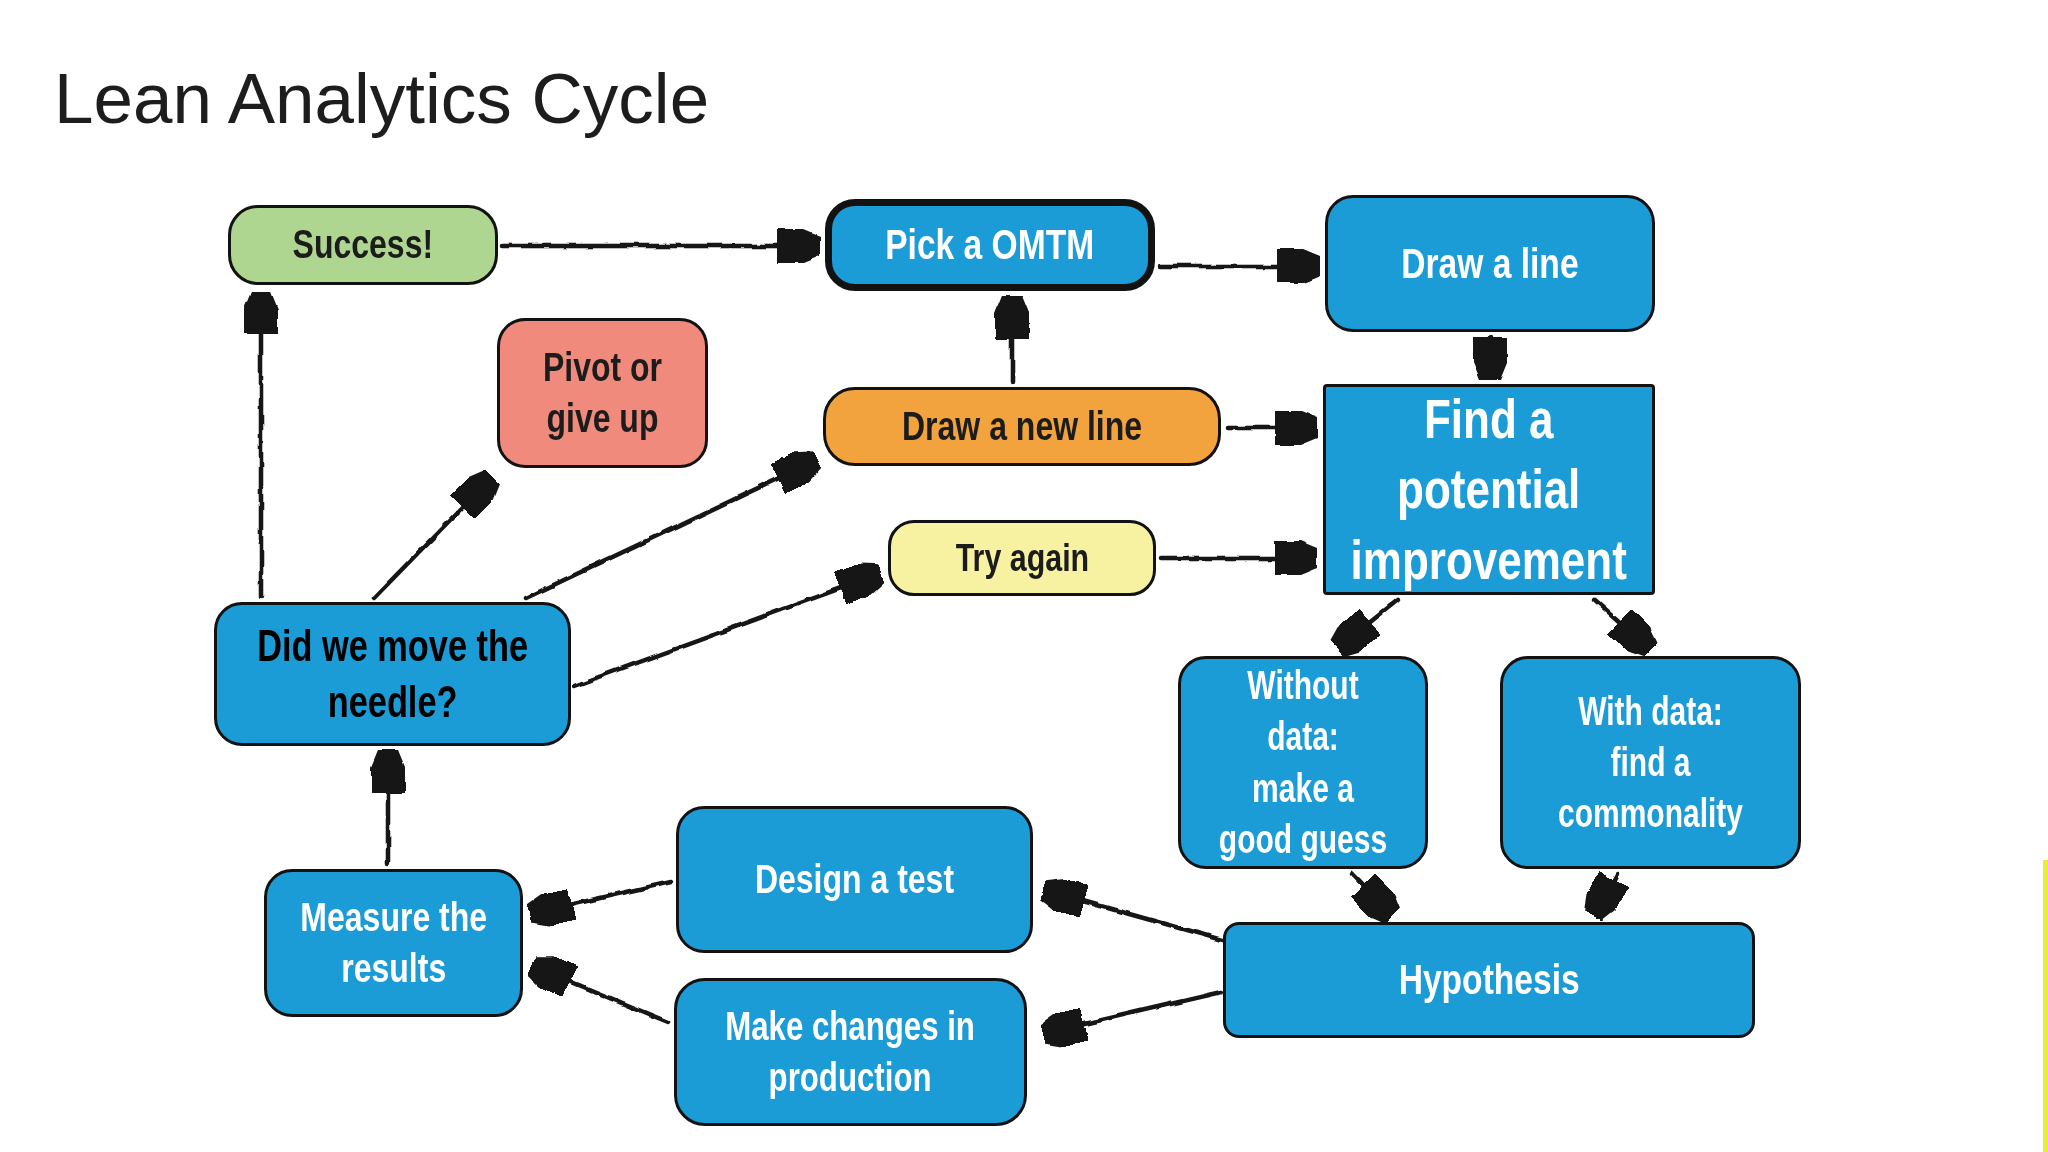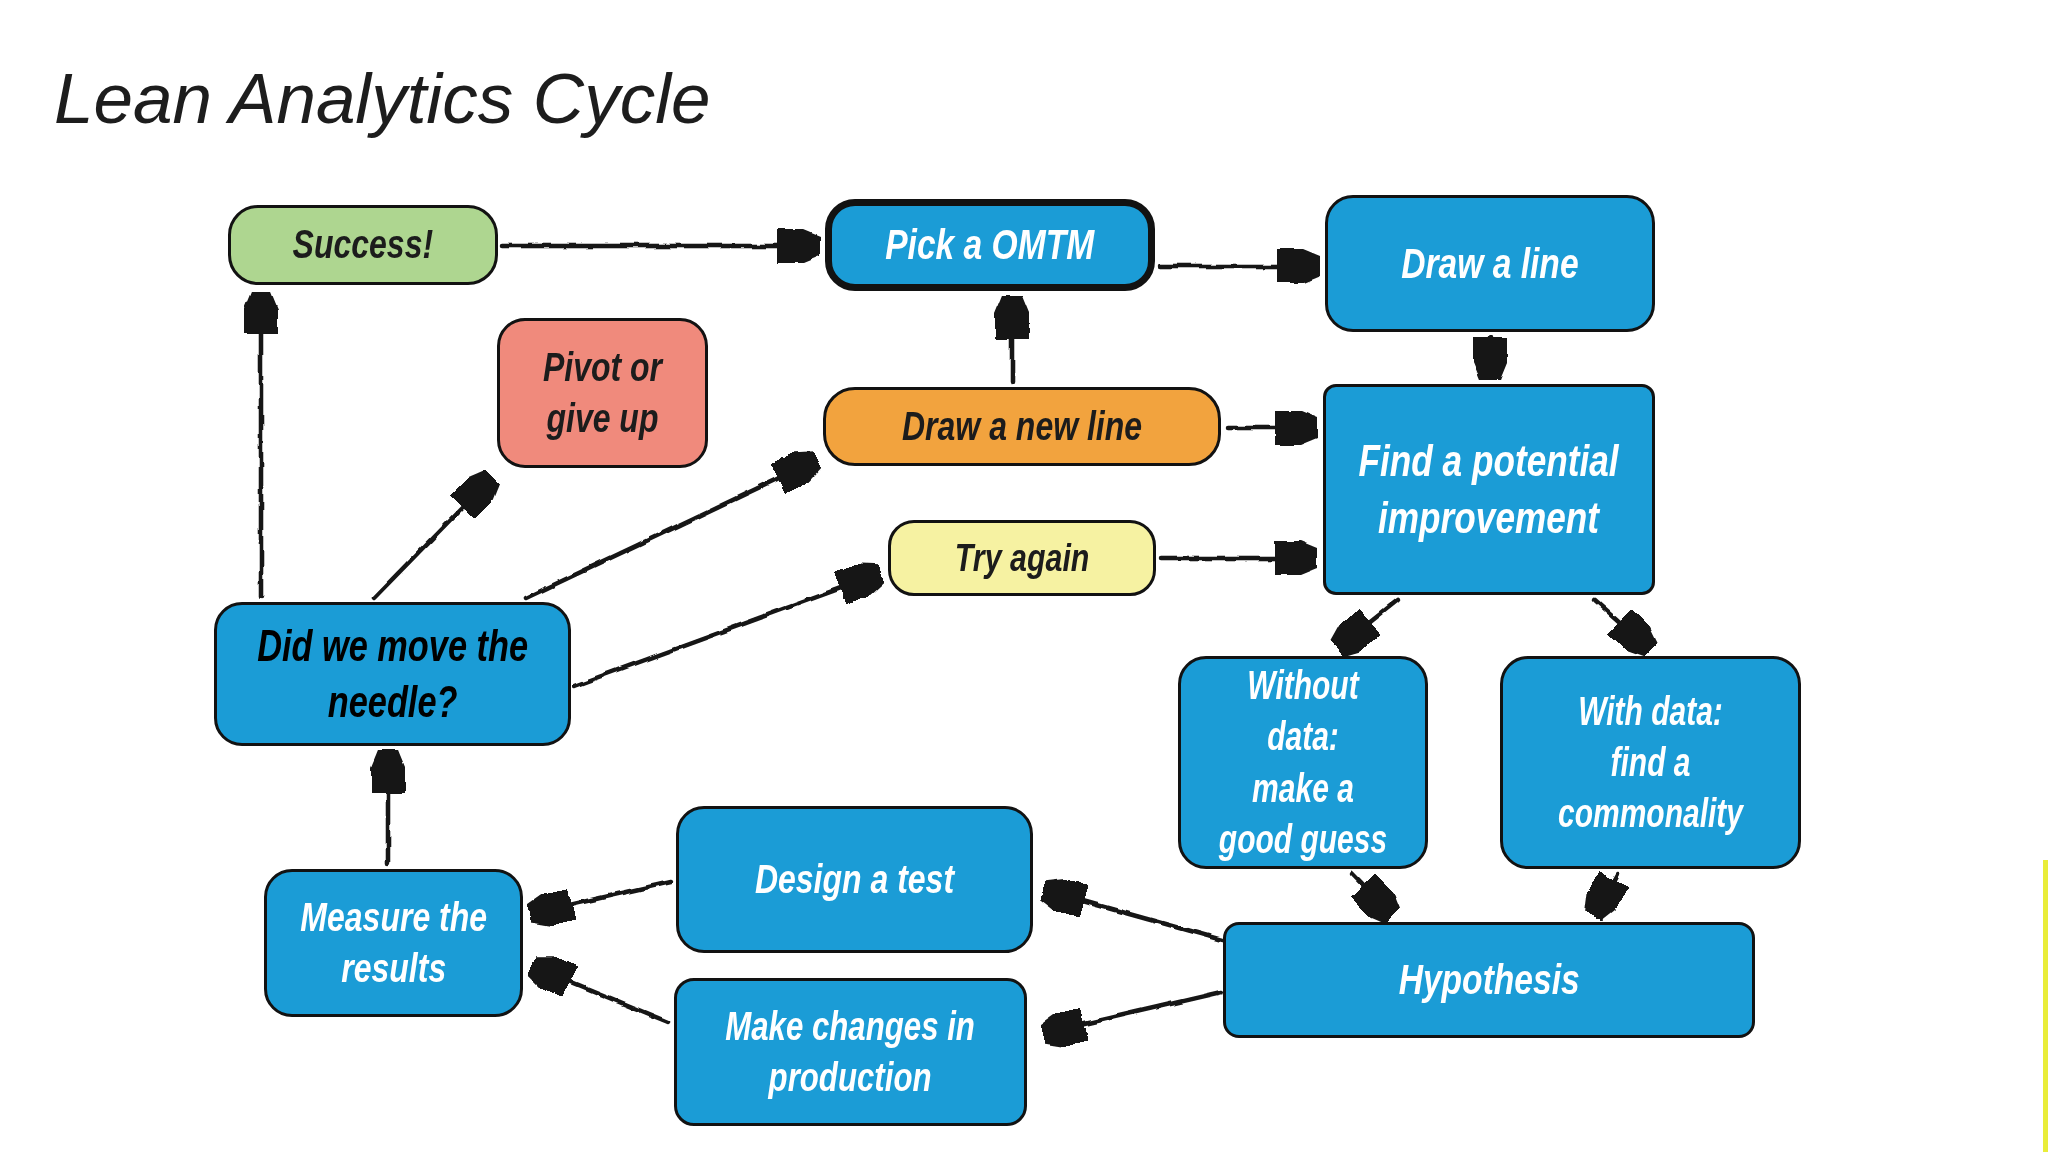--- a/index.html
+++ b/index.html
@@ -2,21 +2,20 @@
 <html><head>
 <meta charset="utf-8">
 <style>
   html,body{margin:0;padding:0;background:#ffffff;}
   #stage{
     position:relative;
     width:2048px;height:1152px;
     background:#ffffff;
     overflow:hidden;
     font-family:"Liberation Sans", sans-serif;
-    font-style:italic;
   }
   #slide-title{
     position:absolute;
     left:54px;top:58px;
     font-size:71px;
     font-weight:400;
     color:#1d1d1d;
     letter-spacing:0px;
     white-space:nowrap;
   }
@@ -99,21 +98,21 @@
       <div class="node" style="left: 1325px; top: 195px; width: 330px; height: 137px; background: rgb(27, 156, 214); color: rgb(255, 255, 255); border-width: 3px; border-radius: 28px; font-size: 42px;">
         <span class="label" style="transform: scaleX(0.8);">Draw a line</span>
       </div>
       <div class="node" style="left: 497px; top: 318px; width: 211px; height: 150px; background: rgb(240, 138, 124); color: rgb(28, 28, 28); border-width: 3px; border-radius: 28px; font-size: 40px;">
         <span class="label" style="transform: scaleX(0.8);">Pivot or
 give up</span>
       </div>
       <div class="node" style="left: 823px; top: 387px; width: 398px; height: 79px; background: rgb(242, 163, 62); color: rgb(28, 28, 28); border-width: 3px; border-radius: 32px; font-size: 40px;">
         <span class="label" style="transform: scaleX(0.8);">Draw a new line</span>
       </div>
-      <div class="node" style="left: 1323px; top: 384px; width: 332px; height: 211px; background: rgb(27, 156, 214); color: rgb(255, 255, 255); border-width: 3px; border-radius: 13px; font-size: 44px;">
+      <div class="node" style="left: 1323px; top: 384px; width: 332px; height: 211px; background: rgb(27, 156, 214); color: rgb(255, 255, 255); border-width: 3px; border-radius: 4px; font-size: 55px;">
         <span class="label" style="transform: scaleX(0.8);">Find a potential
 improvement</span>
       </div>
       <div class="node" style="left: 888px; top: 520px; width: 268px; height: 76px; background: rgb(246, 242, 162); color: rgb(28, 28, 28); border-width: 3px; border-radius: 26px; font-size: 38px;">
         <span class="label" style="transform: scaleX(0.8);">Try again</span>
       </div>
       <div class="node" style="left: 214px; top: 602px; width: 357px; height: 144px; background: rgb(27, 156, 214); color: #000000; border-width: 3px; border-radius: 28px; font-size: 44px; text-align: center;">
         <span class="label" style="transform: scaleX(0.78);">Did we move the
 needle?</span>
       </div>
@@ -128,20 +127,20 @@
       <div class="node" style="left: 676px; top: 806px; width: 357px; height: 147px; background: rgb(27, 156, 214); color: rgb(255, 255, 255); border-width: 3px; border-radius: 28px; font-size: 40px;">
         <span class="label" style="transform: scaleX(0.8);">Design a test</span>
       </div>
       <div class="node" style="left: 264px; top: 869px; width: 259px; height: 148px; background: rgb(27, 156, 214); color: rgb(255, 255, 255); border-width: 3px; border-radius: 28px; font-size: 40px;">
         <span class="label" style="transform: scaleX(0.8);">Measure the
 results</span>
       </div>
       <div class="node" style="left: 1223px; top: 922px; width: 532px; height: 116px; background: rgb(27, 156, 214); color: rgb(255, 255, 255); border-width: 3px; border-radius: 16px; font-size: 42px;">
         <span class="label" style="transform: scaleX(0.8);">Hypothesis</span>
       </div>
-      <div class="node" style="left: 674px; top: 978px; width: 353px; height: 148px; background: rgb(27, 156, 214); color: rgb(255, 255, 255); border-width: 3px; border-radius: 20px; font-size: 40px;">
+      <div class="node" style="left: 674px; top: 978px; width: 353px; height: 148px; background: rgb(27, 156, 214); color: rgb(255, 255, 255); border-width: 3px; border-radius: 31px; font-size: 40px;">
         <span class="label" style="transform: scaleX(0.78);">Make changes in
 production</span>
       </div>
     </div>
 
   <div id="right-edge-strip" style="left: 2043px; top: 860px; width: 5px; height: 292px; background: rgb(233, 237, 58);"></div>
 </div>
 
 </body></html>

